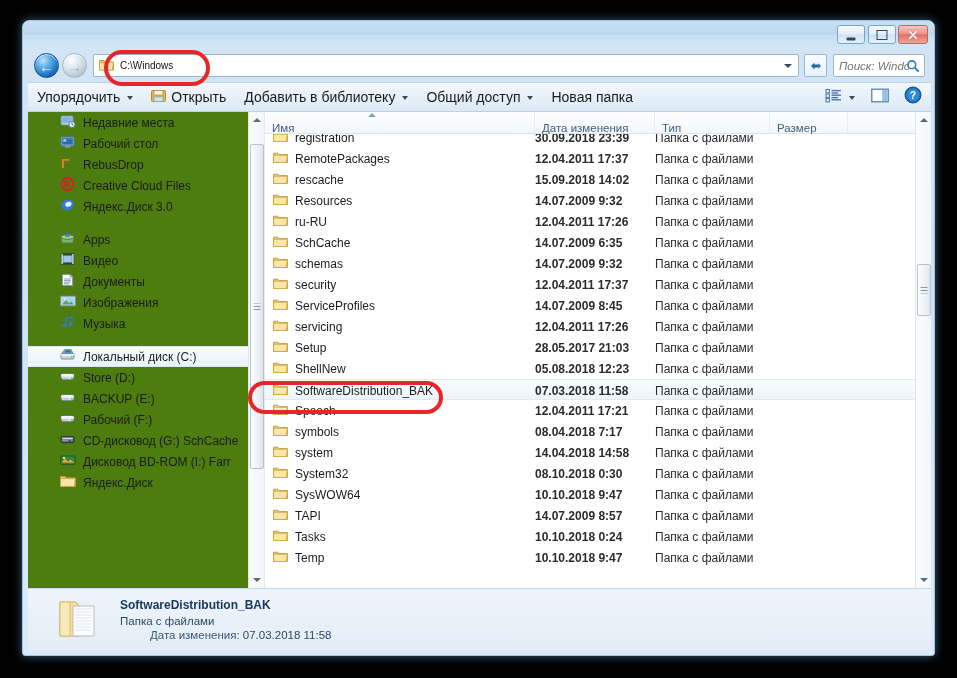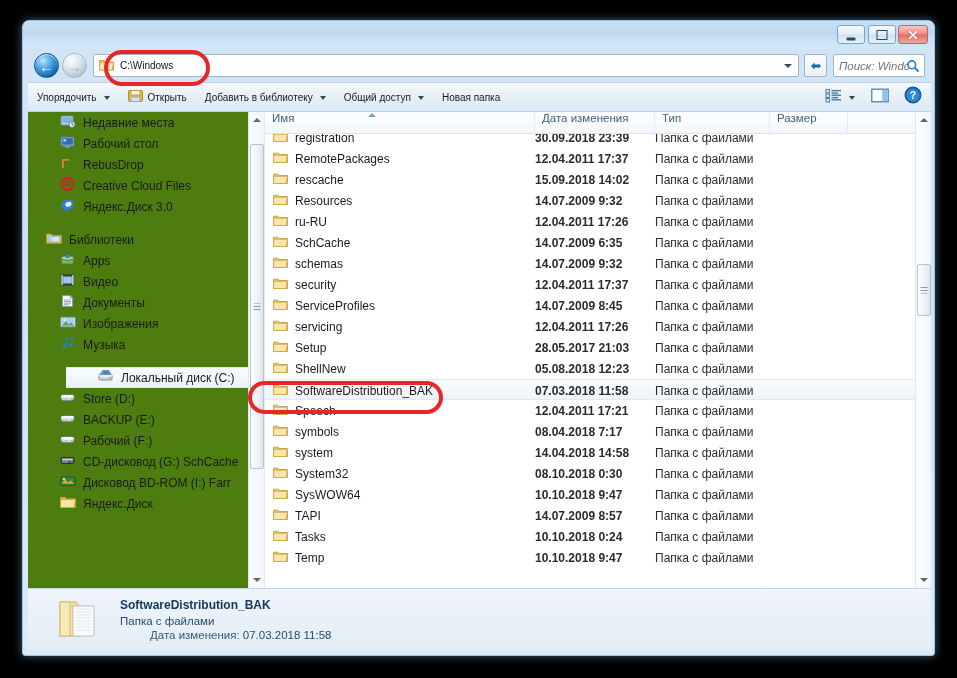--- a/index.html
+++ b/index.html
@@ -135,21 +135,21 @@
     position: absolute; left: 5px; top: 61px;
     width: 903px; height: 30px;
     background: linear-gradient(to bottom, #f3f8fc 0%, #e7f0f8 50%, #dbe9f5 100%);
     border-top: 1px solid #b9d3e8;
     border-bottom: 1px solid #b9d3e8;
     display: flex; align-items: center;
   }
   .cmdbtn {
     display: flex; align-items: center; gap: 5px;
     height: 24px; padding: 0 9px;
-    font-size: 10px; color: #1b1b1b; white-space: nowrap;
+    font-size: 14px; color: #1b1b1b; white-space: nowrap;
   }
   .cmdcaret {
     width: 0; height: 0; margin-left: 2px; margin-top: 2px;
     border-left: 3.5px solid transparent;
     border-right: 3.5px solid transparent;
     border-top: 4px solid #3b4a55;
   }
   #cmdbar-right { margin-left: auto; display: flex; align-items: center; gap: 7px; padding-right: 9px; }
 
   
@@ -174,42 +174,41 @@
     font-size: 12px; color: #1b1b1b;
     white-space: nowrap;
   }
   .tree-item.lvl0 { padding-left: 18px; }
   .tree-item.lvl1 { padding-left: 32px; }
   .tree-item.selected {
     background: linear-gradient(to bottom,#f7fbfe,#eaf3fb);
     border-top: 1px solid #dae8f3;
     border-bottom: 1px solid #dae8f3;
     height: 21px;
-    margin-left: 38px;
   }
   .tree-gap { height: 12px; }
 
   
   #filepane {
     position: relative;
     flex: 1; height: 100%;
     background: #fff;
     border-left: 1px solid #e3eaf0;
     overflow: hidden;
   }
   #colheader {
     position: relative;
     height: 22px;
     background: linear-gradient(to bottom,#fefeff,#f3f7fb);
     border-bottom: 1px solid #dbe4ec;
     font-size: 11.5px; color: #44617a;
   }
   .colcell {
     position: absolute; top: 0; height: 22px;
-    display: flex; align-items: flex-start;
+    display: flex; align-items: flex-end;
     padding-left: 7px;
     border-right: 1px solid #e5ecf2;
   }
   #sortmark {
     position: absolute; left: 103px; top: 1px;
     width: 0; height: 0;
     border-left: 4px solid transparent;
     border-right: 4px solid transparent;
     border-bottom: 4px solid #7ba3c4;
   }
@@ -440,29 +439,20 @@
             <span>Creative Cloud Files</span>
           </div>
           <div class="tree-item lvl1">
             <span class="ic"><svg width="16" height="14" viewBox="0 0 16 14">
                 <ellipse cx="7.5" cy="7" rx="6.3" ry="5.3" fill="#2f7fd6" transform="rotate(-22 7.5 7)"></ellipse>
                 <ellipse cx="8.4" cy="6.3" rx="3.2" ry="2.4" fill="#eaf4fd" transform="rotate(-22 8.4 6.3)"></ellipse>
               </svg></span>
             <span>Яндекс.Диск 3.0</span>
           </div>
           <div class="tree-gap"></div>
-          <div class="tree-item lvl0">
-            <span class="ic"><svg width="16" height="14" viewBox="0 0 16 14">
-                <path d="M0.6 3 L5.2 3 L6.4 4.4 L15.4 4.4 L15.4 12.2 L0.6 12.2 Z" fill="#e2c568" stroke="#b59539"></path>
-                <rect x="2.4" y="5.6" width="11" height="5.2" fill="#d6e9f6" stroke="#8fb6cf" stroke-width=".7"></rect>
-                <rect x="3.6" y="6.6" width="1.6" height="4" fill="#8fc3e6"></rect>
-                <rect x="5.8" y="6.6" width="1.6" height="4" fill="#b9dcf2"></rect>
-              </svg></span>
-            <span>Библиотеки</span>
-          </div>
           <div class="tree-item lvl1">
             <span class="ic"><svg width="16" height="14" viewBox="0 0 16 14">
                 <path d="M1 6 L14 6 L13 12 L2 12 Z" fill="#7fb56a" stroke="#4f7f41"></path>
                 <ellipse cx="7.5" cy="6" rx="6.5" ry="2.3" fill="#a7d48f" stroke="#4f7f41"></ellipse>
                 <rect x="6" y="2.2" width="3" height="3" fill="#5d99d6" stroke="#2e6aa8"></rect>
               </svg></span>
             <span>Apps</span>
           </div>
           <div class="tree-item lvl1">
             <span class="ic"><svg width="16" height="14" viewBox="0 0 16 14">

